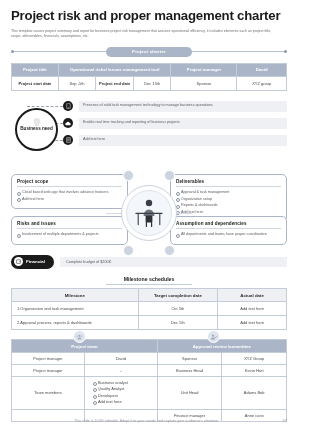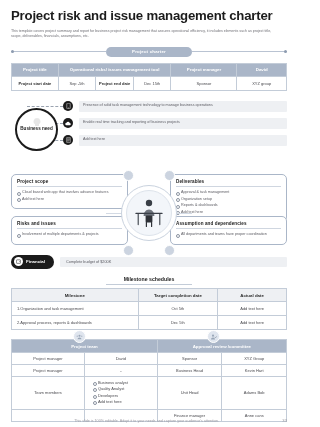--- a/index.html
+++ b/index.html
@@ -179,21 +179,21 @@
   .footer .note {
     flex: 1; text-align: center; font-size: 3.7px; color: #9a9aa2;
   }
   .footer .pg { font-size: 4.2px; color: #9a9aa2; }
 </style>
 </head>
 <body>
 
 <div class="slide">
 
-  <div class="title">Project risk and issue management charter</div>
+  <div class="title">Project risk and proper management charter</div>
   <div class="subtitle">This template covers project summary and report for business project risk management that assures operational efficiency, it includes elements such as project title, scope, deliverables, financials, assumptions, etc.</div>
 
   <div class="pill-row">
     <div class="pill-line left"></div>
     <div class="pill">Project charter</div>
     <div class="pill-line right"></div>
   </div>
 
   <table class="tbl charter-table">
     <tbody>

